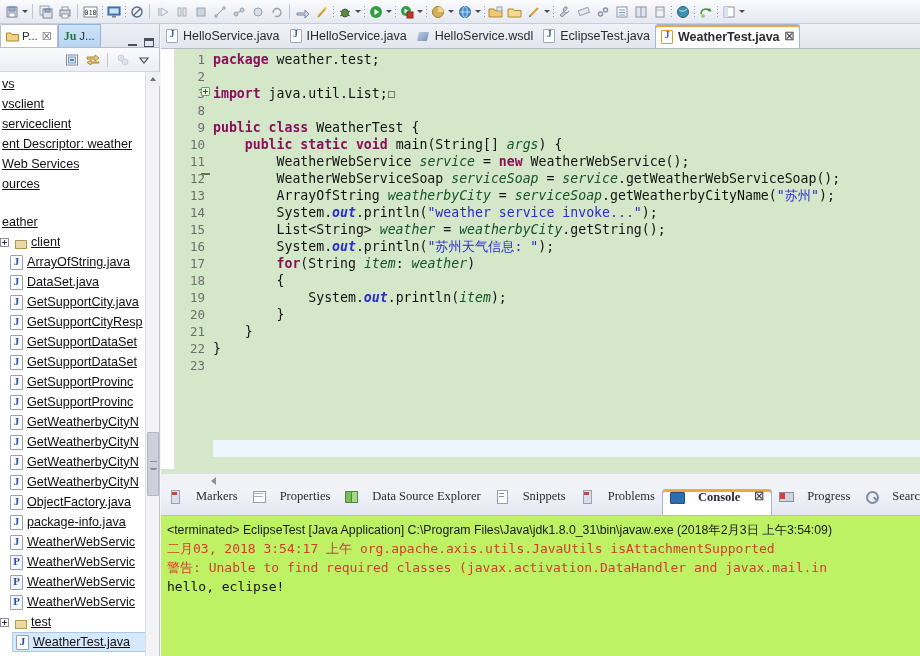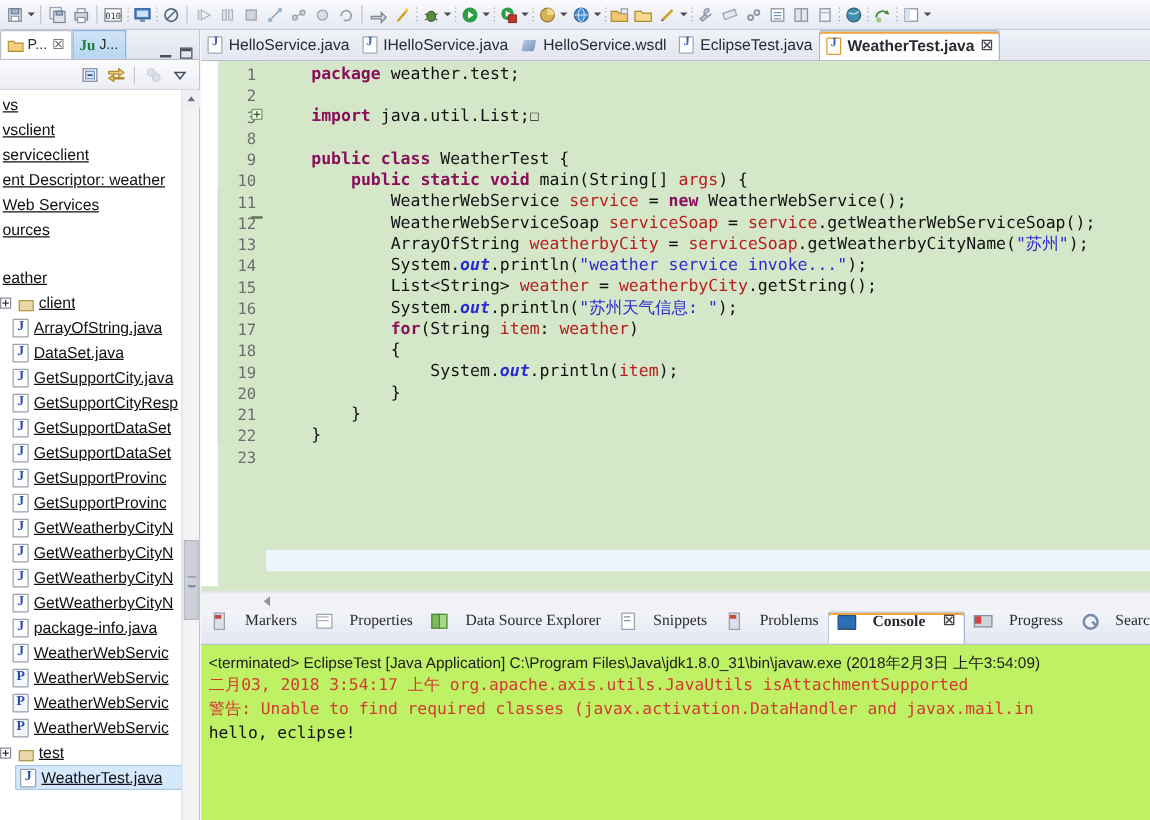--- a/index.html
+++ b/index.html
@@ -224,24 +224,24 @@
     font-family:"DejaVu Sans Mono", monospace; font-size:12.5px;
     color:#6d6d6d; line-height:17px; padding-top:2px;
   }
   .linenos div { height:17px; }
   .code {
     position:absolute; left:52px; top:0; width:707px; height:420px;
     font-family:"DejaVu Sans Mono", monospace; font-size:13.2px;
     line-height:17px; color:#111; padding-top:2px; white-space:pre;
     overflow:hidden;
   }
-  .code .ln { height:17px;margin-left:36px; }
+  .code .ln { height:17px; }
   .kw { color:#8a0f5a; font-weight:bold; }
   .str { color:#2a2ad0; }
-  .var { color:#b91c1c; }
+  .var { color:#14532d;font-style:italic; }
   .fld { color:#2a2ad0; font-weight:bold; font-style:italic; }
   .plain { color:#111; }
   .fold-plus {
     position:absolute; left:40px; width:9px; height:9px;
     border:1px solid #7a9a6a; background:#eaf4e4; border-radius:1px;
   }
   .fold-plus::before{content:"";position:absolute;left:1px;top:3px;width:5px;height:1px;background:#3a5a2a;}
   .fold-plus::after{content:"";position:absolute;left:3px;top:1px;width:1px;height:5px;background:#3a5a2a;}
   .fold-minus {
     position:absolute; left:40px; width:9px; height:2px; background:#5a7a4a;
@@ -724,20 +724,24 @@
         <div class="tnode indent2">
           <span class="jfile-ico"></span>
           <span class="tlabel">GetWeatherbyCityN</span>
         </div>
         <div class="tnode indent2">
           <span class="jfile-ico"></span>
           <span class="tlabel">GetWeatherbyCityN</span>
         </div>
         <div class="tnode indent2">
           <span class="jfile-ico"></span>
+          <span class="tlabel">ObjectFactory.java</span>
+        </div>
+        <div class="tnode indent2">
+          <span class="jfile-ico"></span>
           <span class="tlabel">package-info.java</span>
         </div>
         <div class="tnode indent2">
           <span class="jfile-ico"></span>
           <span class="tlabel">WeatherWebServic</span>
         </div>
         <div class="tnode indent2">
           <span class="jfile-ico pkg"></span>
           <span class="tlabel">WeatherWebServic</span>
         </div>

